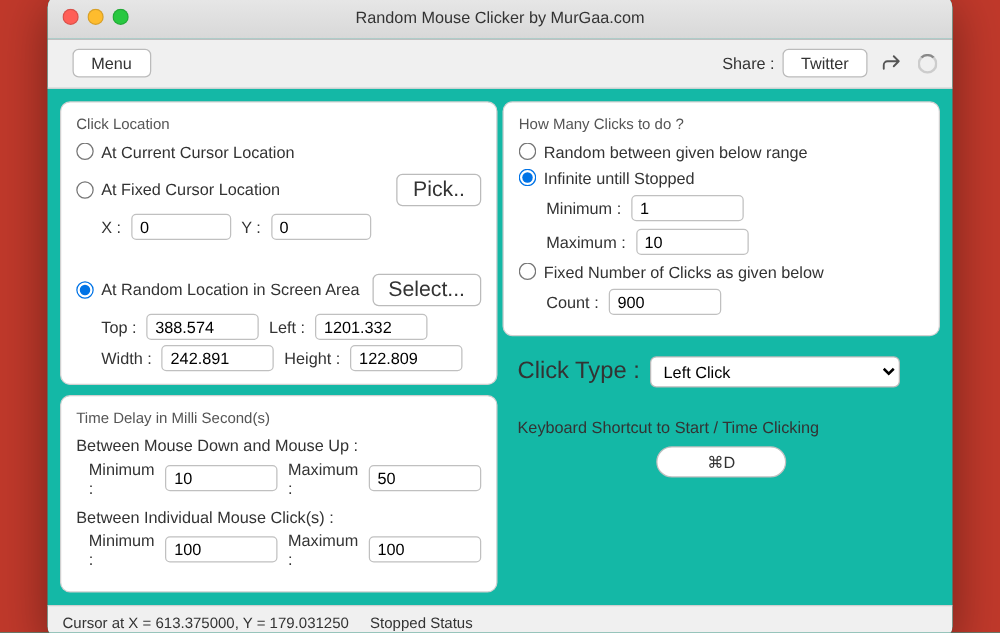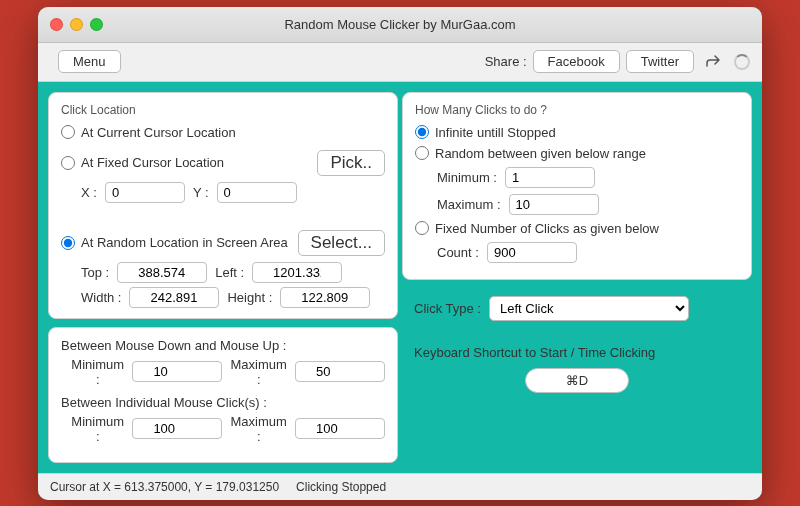--- a/index.html
+++ b/index.html
@@ -182,26 +182,26 @@
       margin-left: 20px;
       display: flex;
       flex-direction: column;
       gap: 4px;
     }
     .field-row {
       display: flex;
       align-items: center;
       gap: 8px;
     }
-    .field-label { font-size: 13px; color: #333; text-align: center; }
+    .field-label { font-size: 13px; color: #333; }
     .field-input {
       width: 90px;
       border: 1px solid #c0c0c0;
       border-radius: 4px;
-      padding: 2px 20px;
+      padding: 2px 6px;
       font-size: 13px;
       background: white;
     }
     .delay-section {}
     .delay-group {
       margin-bottom: 8px;
     }
     .delay-group-label {
       font-size: 13px;
       color: #333;
@@ -244,21 +244,21 @@
       padding: 2px 6px;
       font-size: 13px;
       background: white;
     }
     .click-type-row {
       display: flex;
       align-items: center;
       gap: 8px;
       padding: 8px 12px;
     }
-    .click-type-label { font-size: 13px; color: #333; }
+    .click-type-label { font-size: 19px; color: #333; }
     .click-type-select {
       width: 200px;
       border: 1px solid #bbb;
       border-radius: 5px;
       padding: 3px 6px;
       font-size: 13px;
       background: white;
       appearance: auto;
       cursor: pointer;
     }
@@ -305,21 +305,20 @@
       <div class="traffic-light tl-max"></div>
     </div>
     <span class="titlebar-title">Random Mouse Clicker by MurGaa.com</span>
   </div>
 
   <div class="toolbar">
     <button class="toolbar-menu-btn">Menu</button>
     <div class="toolbar-spacer"></div>
     <div class="toolbar-share">
       <span class="share-label">Share :</span>
-      <button class="share-btn">Facebook</button>
       <button class="share-btn">Twitter</button>
       <div class="share-icon">
         <svg width="16" height="16" viewBox="0 0 16 16" fill="none">
           <path d="M10 2L14 6M14 6L10 10M14 6H5C3.34 6 2 7.34 2 9v3" stroke="#555" stroke-width="1.5" stroke-linecap="round" stroke-linejoin="round"></path>
         </svg>
       </div>
       <div class="loading-icon">
         <div class="spinner"></div>
       </div>
     </div>
@@ -370,20 +369,21 @@
           <div class="field-row">
             <span class="field-label">Width :</span>
             <input type="text" class="field-input" value="242.891" style="">
             <span class="field-label">Height :</span>
             <input type="text" class="field-input" value="122.809" style="">
           </div>
         </div>
       </div>
 
       <div class="section delay-section">
+        <div class="section-title">Time Delay in Milli Second(s)</div>
 
         <div class="delay-group">
           <div class="delay-group-label">Between Mouse Down and Mouse Up :</div>
           <div class="delay-inputs-row">
             <span class="field-label">Minimum :</span>
             <input type="text" class="field-input" value="10" style="">
             <span class="field-label">Maximum :</span>
             <input type="text" class="field-input" value="50" style="">
           </div>
         </div>
@@ -399,27 +399,27 @@
         </div>
       </div>
     </div>
 
     <div class="right-panel">
 
       <div class="section clicks-section">
         <div class="section-title">How Many Clicks to do ?</div>
 
         <div class="click-radio-row">
+          <input type="radio" class="radio-input" name="clicks_count" style="">
+          <span class="radio-label">Random between given below range</span>
+        </div>
+
+        <div class="click-radio-row">
           <input type="radio" class="radio-input" name="clicks_count" checked="" style="">
           <span class="radio-label">Infinite untill Stopped</span>
-        </div>
-
-        <div class="click-radio-row">
-          <input type="radio" class="radio-input" name="clicks_count" style="">
-          <span class="radio-label">Random between given below range</span>
         </div>
 
         <div class="click-sub-row">
           <span class="field-label">Minimum :</span>
           <input type="text" class="click-input" value="1" style="">
         </div>
 
         <div class="click-sub-row">
           <span class="field-label">Maximum :</span>
           <input type="text" class="click-input" value="10" style="">
@@ -450,15 +450,15 @@
         <div class="shortcut-title">Keyboard Shortcut to Start / Time Clicking</div>
         <div style="display:flex;justify-content:center;">
           <span class="shortcut-key">⌘D</span>
         </div>
       </div>
     </div>
   </div>
 
   <div class="statusbar">
     <span>Cursor at X = 613.375000, Y = 179.031250</span>
-    <span>Clicking Stopped</span>
+    <span>Stopped Status</span>
   </div>
 </div>
 
 </body></html>

